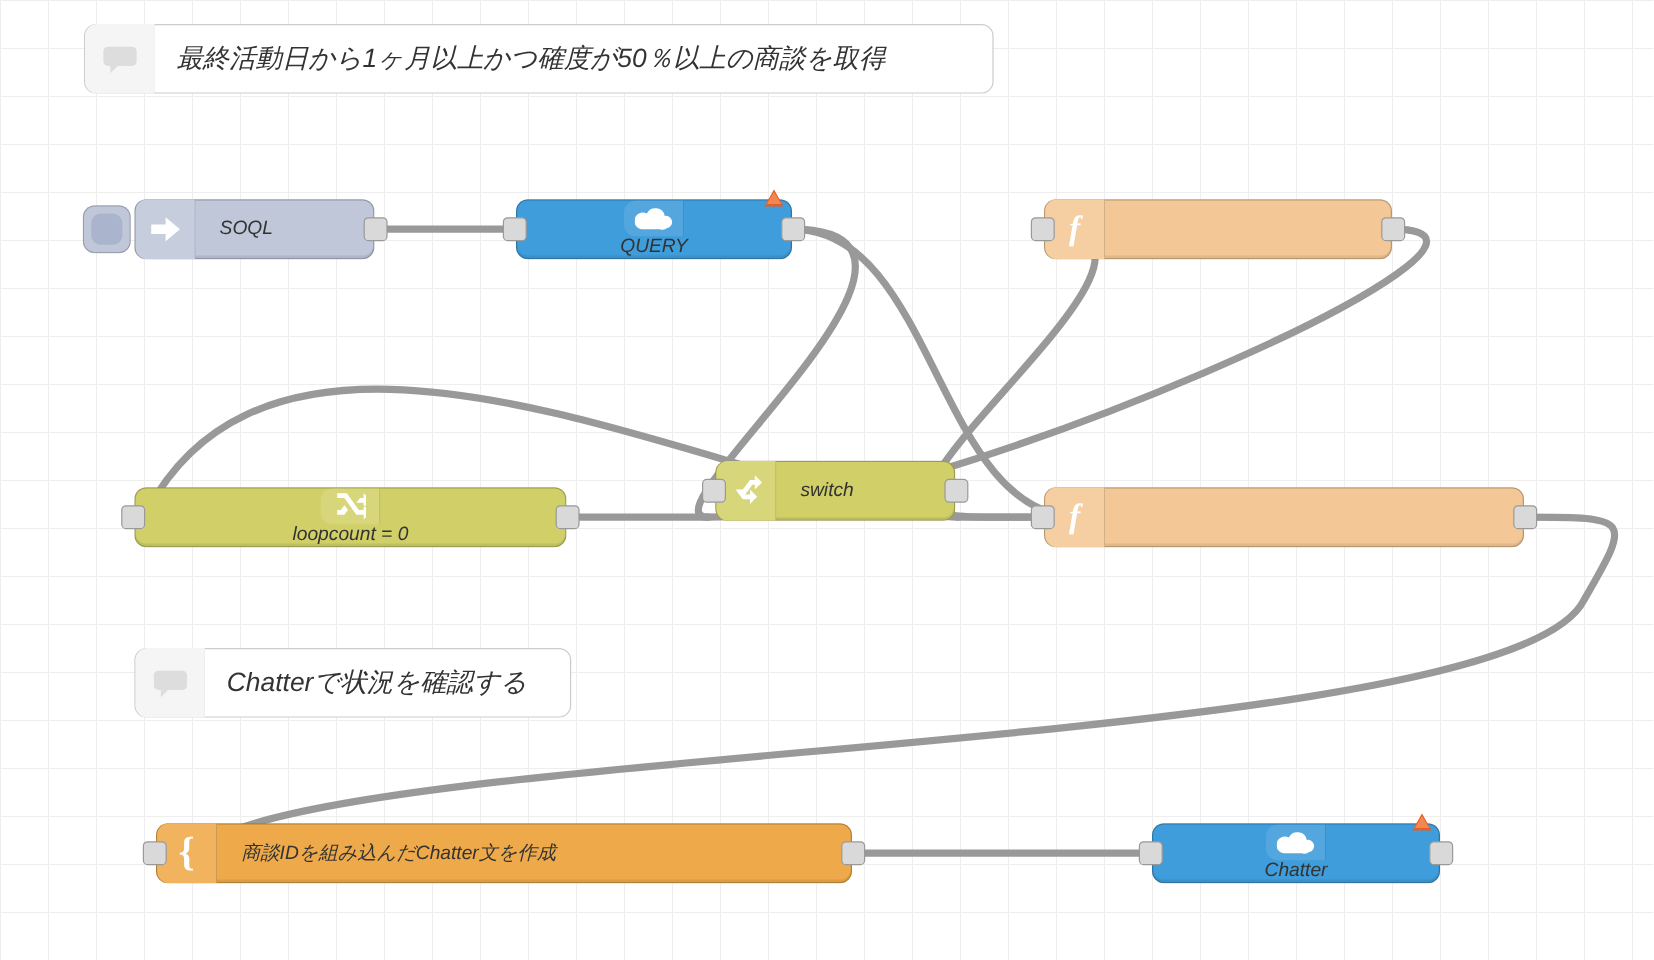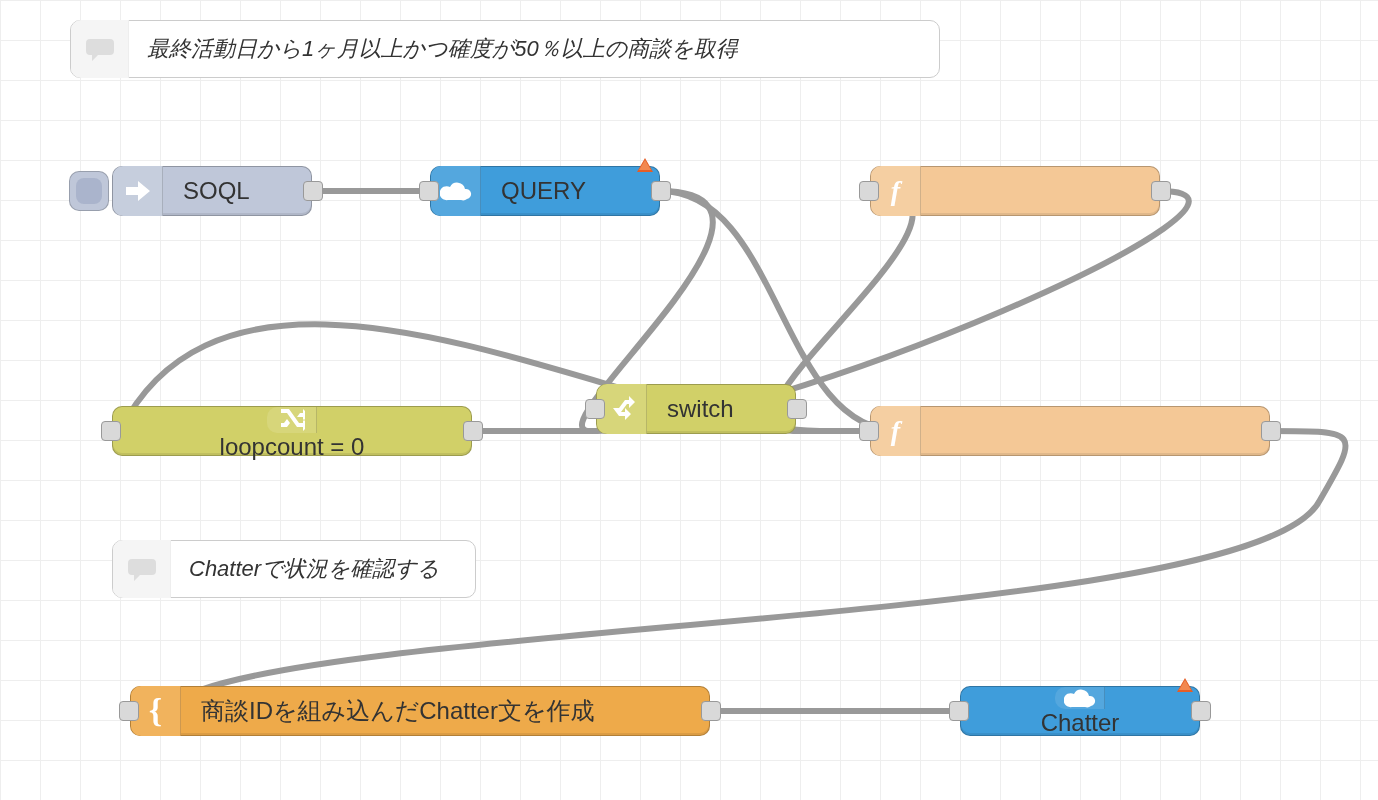--- a/index.html
+++ b/index.html
@@ -48,21 +48,22 @@
     justify-content: center;
     border-right: 1px solid rgba(0,0,0,0.15);
     border-top-left-radius: 10px;
     border-bottom-left-radius: 10px;
     font-size: 26px;
     color: #fff;
   }
   .node .label {
     flex: 1;
     padding: 0 20px;
-    font-size: 24px;
+    font-style: italic;
+    font-size: 16px;
     color: #333;
     white-space: nowrap;
   }
   .node.blue  { background: #3f9ddb; }
   .node.blue .icon { background: #54a7de; }
   .node.tan   { background: #f4c896; }
   .node.tan .icon { background: #f5cfa2; }
   .node.olive { background: #d1d068; }
   .node.olive .icon { background: #d7d67a; }
   .node.oran  { background: #eeaa4a; }
@@ -174,21 +175,21 @@
       <path d="M 470 431  L 590 431"></path>
       <path d="M 798 431  L 870 431"></path>
       <path d="M 1270 431  C 1360 431, 1360 431, 1320 500  C 1260 620, 400 620, 200 690  C 140 711, 110 711, 130 711"></path>
       <path d="M 712 711  L 958 711"></path>
       <path d="M 798 431  C 680 431, 1030 191, 870 191"></path>
     </g>
   </svg>
 
   <div class="nodes">
 
-    <div class="comment" style="left:70px; top:20px; width:870px;">
+    <div class="comment" style="left:70px; top:20px; width:758px;">
       <span class="bubble">
         <svg class="bubble-svg" viewBox="0 0 28 24">
             <path fill="#ddd" d="M4 2h20a4 4 0 0 1 4 4v8a4 4 0 0 1-4 4H12l-6 6v-6H4a4 4 0 0 1-4-4V6a4 4 0 0 1 4-4z"></path>
           </svg>
       </span>
       <span class="text">最終活動日から1ヶ月以上かつ確度が50％以上の商談を取得</span>
     </div>
 
     <div class="comment" style="left:112px; top:540px; width:364px;">
       <span class="bubble">
@@ -203,21 +204,21 @@
       <span class="inject-btn"></span>
       <span class="icon">
         <svg class="arrow-svg" viewBox="0 0 28 28">
             <path fill="#fff" d="M2 10h12V4l12 10-12 10v-6H2z"></path>
           </svg>
       </span>
       <span class="label">SOQL</span>
       <span class="port out"></span>
     </div>
 
-    <div class="node blue" style="left:430px; top:166px; width:230px;">
+    <div class="node blue" style="left:430px; top:166px; width:230px;flex-direction:column;">
       <span class="icon">
         <svg class="cloud-svg" viewBox="0 0 32 22">
             <path fill="#fff" d="M8 20a7 7 0 1 1 2-13 8 8 0 0 1 15 2 5 5 0 0 1 2 10 6 6 0 0 1-6 1H8z"></path>
           </svg>
       </span>
       <span class="label">QUERY</span>
       <span class="port in"></span>
       <span class="port out"></span>
       <span class="warn"></span>
     </div>

